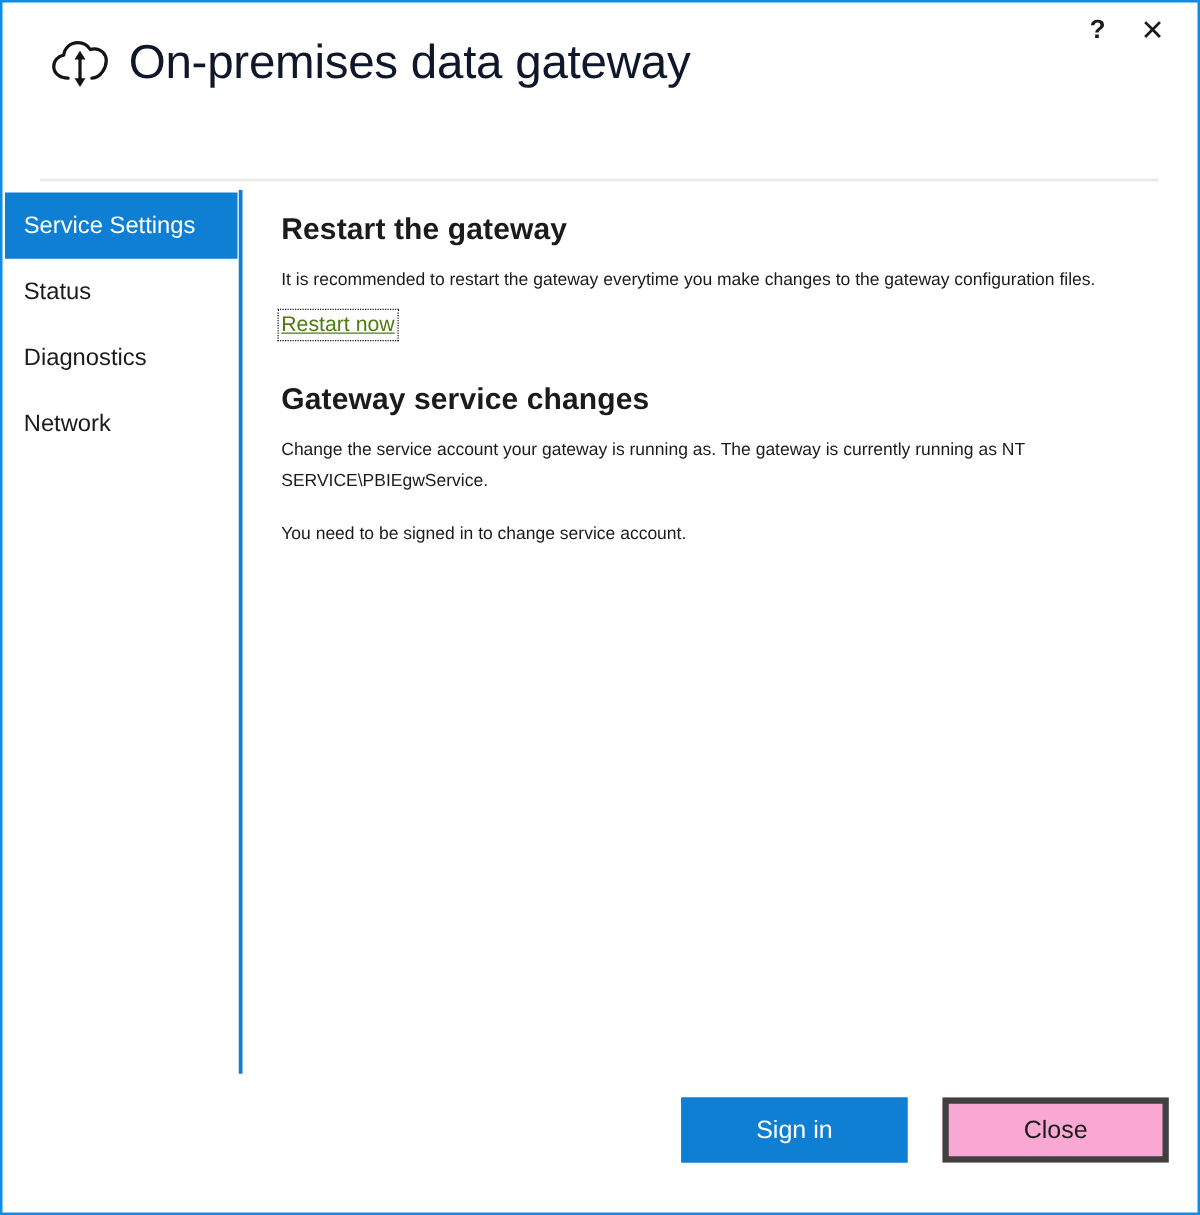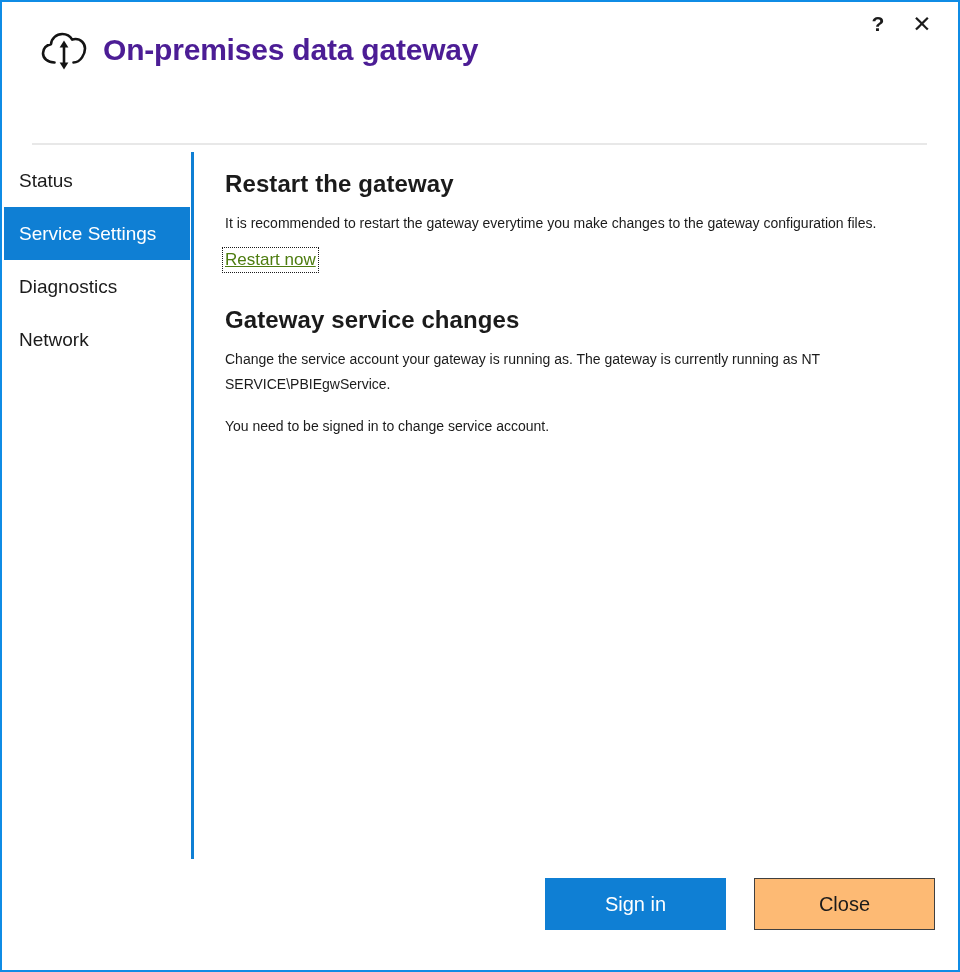--- a/index.html
+++ b/index.html
@@ -56,23 +56,23 @@
     align-items: center;
     padding: 26px 0 0 38px;
   }
   #gateway-cloud-icon {
     width: 48px;
     height: 44px;
     flex: 0 0 auto;
     margin-right: 15px;
   }
   #app-title {
-    font-size: 30px;
-    font-weight: bold;
-    color: #4c1d95;
+    font-size: 38px;
+    font-weight: normal;
+    color: #0f172a;
     letter-spacing: -0.2px;
     white-space: nowrap;
   }
 
   
   #header-separator {
     position: absolute;
     left: 30px;
     top: 141px;
     width: 895px;
@@ -162,23 +162,23 @@
     font-family: "Liberation Sans", sans-serif;
     cursor: default;
     box-sizing: border-box;
   }
   #sign-in-button {
     background: #0f7fd4;
     color: #ffffff;
     border: 1px solid #0f7fd4;
   }
   #close-dialog-button {
-    background: #fdba74;
-    color: #1b1b1b;
-    border: 1px solid #404040;
+    background: #f9a8d4;
+    color: #1b1b1b;
+    border: 5px solid #404040;
   }
 </style>
 </head>
 <body>
 
 <div id="app-window">
 
   <div id="titlebar-controls">
     <div class="titlebar-btn" id="help-button">?</div>
     <div class="titlebar-btn" id="close-button">✕</div>
@@ -195,25 +195,25 @@
         <polygon points="24,12.5 19.6,19.5 28.4,19.5" fill="#141414"></polygon>
         <polygon points="24,41.5 19.6,34.5 28.4,34.5" fill="#141414"></polygon>
       </svg>
     </span>
     <div id="app-title">On-premises data gateway</div>
   </div>
 
   <div id="header-separator"></div>
 
   <div id="sidebar">
+    <div class="nav-item selected">
+      <span>Service Settings</span>
+    </div>
     <div class="nav-item">
       <span>Status</span>
-    </div>
-    <div class="nav-item selected">
-      <span>Service Settings</span>
     </div>
     <div class="nav-item">
       <span>Diagnostics</span>
     </div>
     <div class="nav-item">
       <span>Network</span>
     </div>
   </div>
   <div id="sidebar-divider"></div>
 

